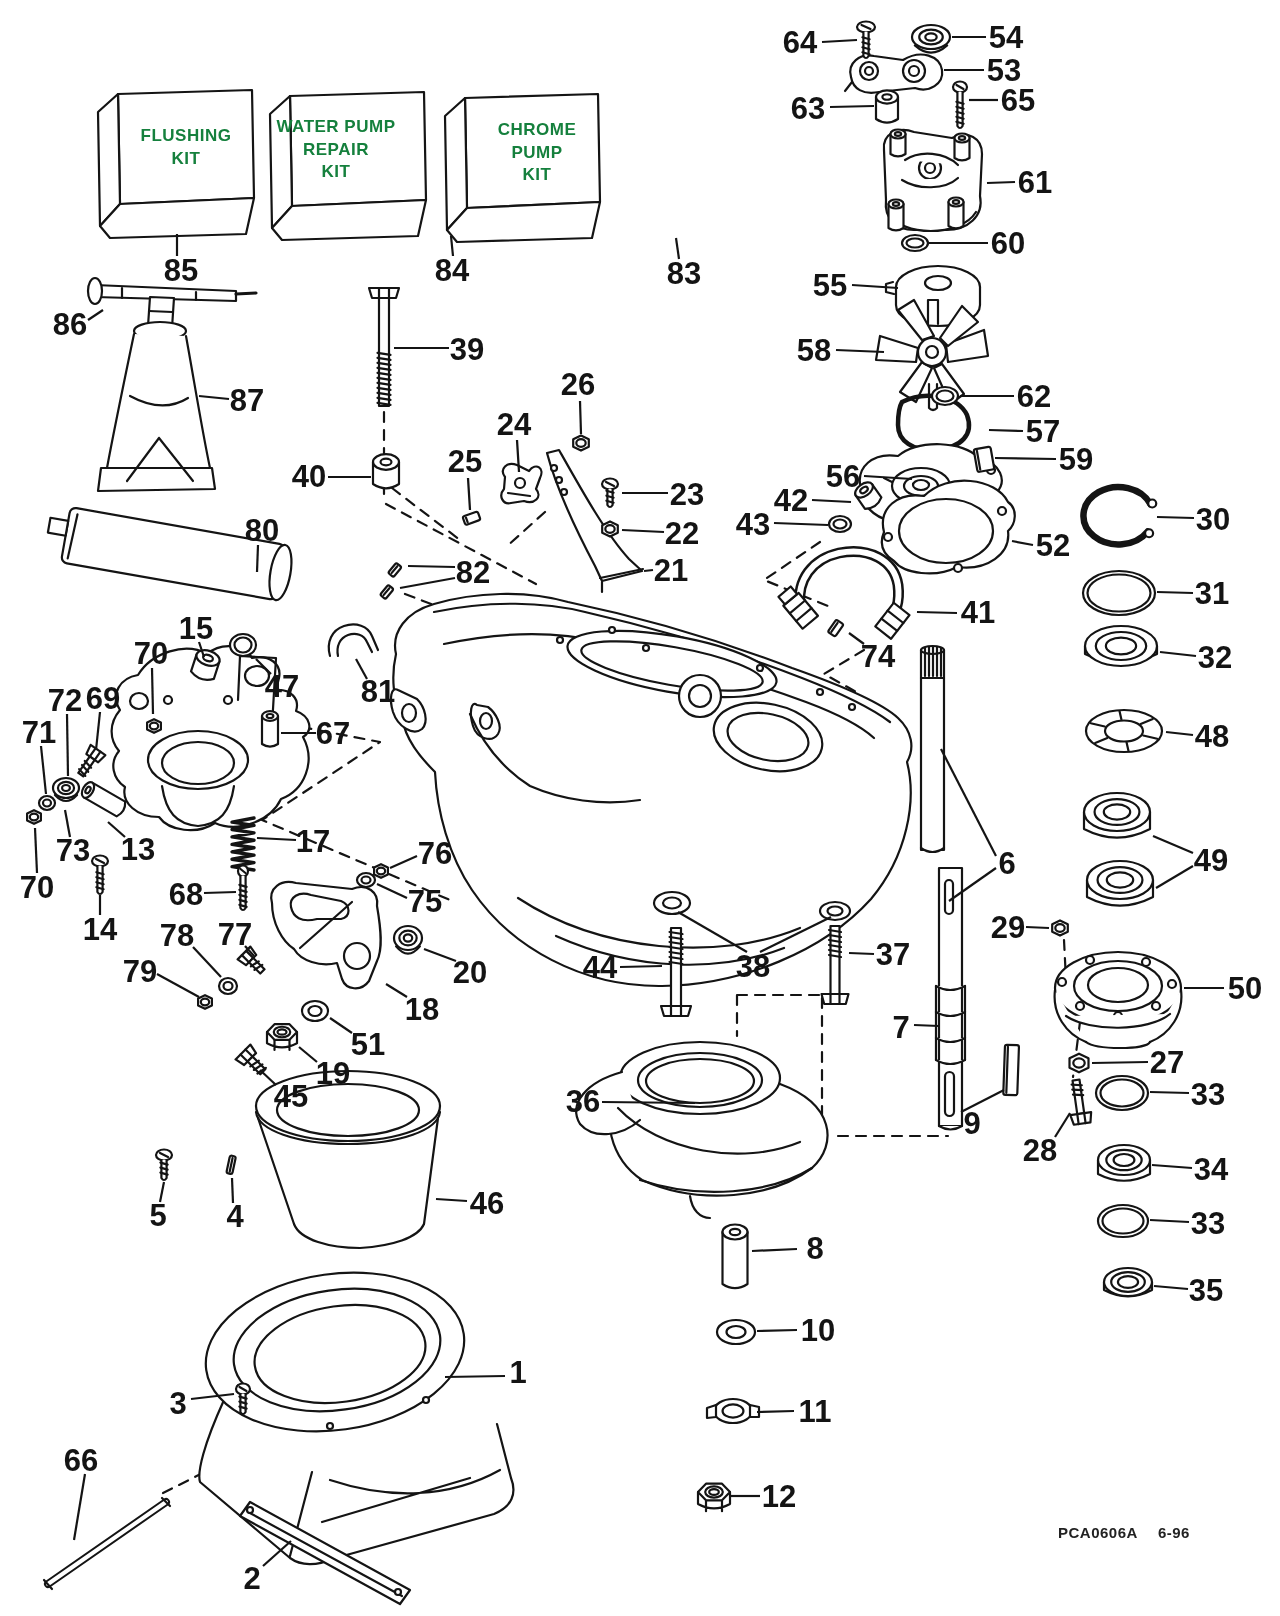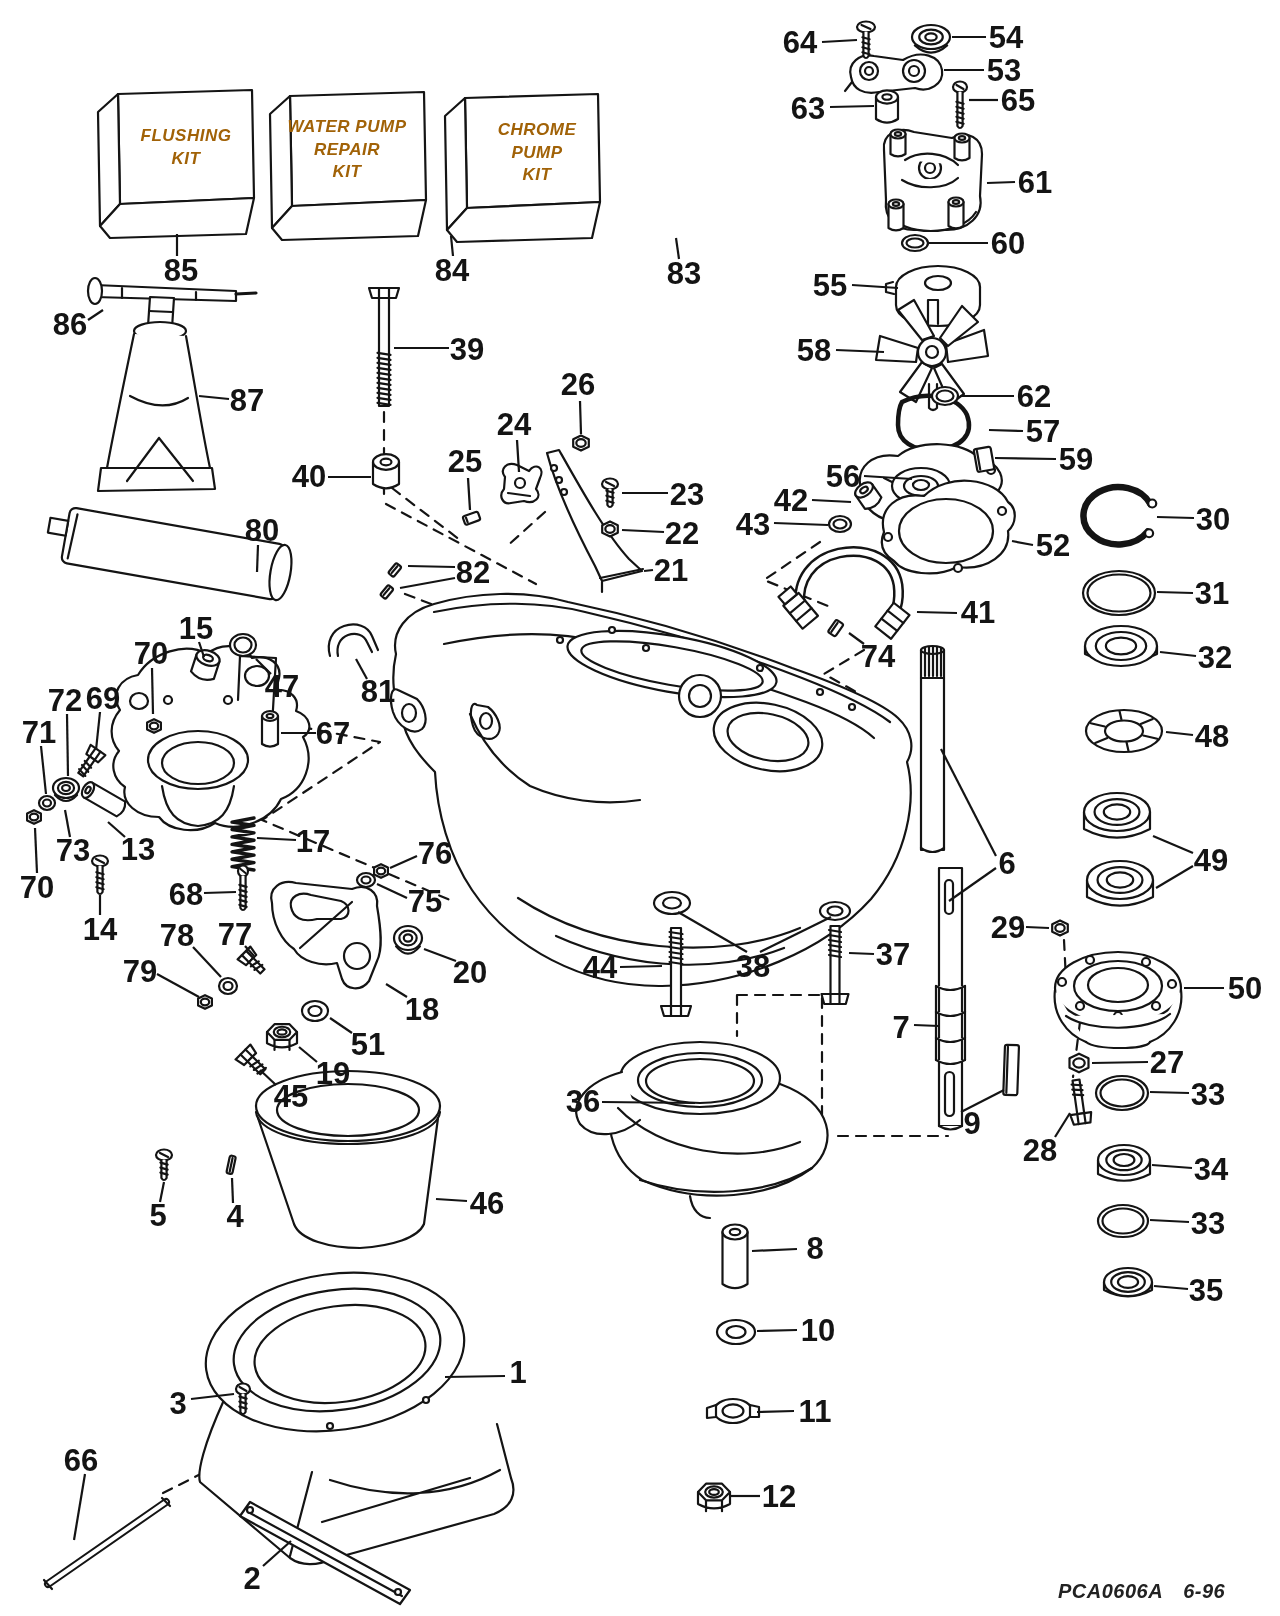--- a/index.html
+++ b/index.html
@@ -1,23 +1,23 @@
 <!DOCTYPE html>
 <html><head>
 <meta charset="utf-8">
 <style>
   html,body{margin:0;padding:0;background:#fff;}
   #page{position:relative;width:1280px;height:1616px;background:#ffffff;overflow:hidden;
         font-family:"Liberation Sans",sans-serif;}
   #art{position:absolute;left:0;top:0;}
   .kit-text{position:absolute;display:flex;align-items:center;justify-content:center;
             text-align:center;white-space:pre-line;font-weight:bold;font-size:17px;
-            line-height:1.35;letter-spacing:.5px;color:#a16207;font-style:italic;}
-  #footer-code{position:absolute;left:1058px;top:1580px;font-weight:bold;font-size:20px;
-               letter-spacing:.5px;color:#222;font-style:italic;}
+            line-height:1.35;letter-spacing:.5px;color:#15803d;}
+  #footer-code{position:absolute;left:1058px;top:1524px;font-weight:bold;font-size:15px;
+               letter-spacing:.5px;color:#222;}
   #footer-code span{margin-right:0;}
   #footer-code .date{margin-left:20px;}
   .plabel{font-family:"Liberation Sans",sans-serif;font-weight:bold;font-size:31px;
           fill:#141414;text-anchor:middle;}
   .leader{stroke:#141414;stroke-width:2.2;}
 </style>
 </head>
 <body>
 
 <div id="page">
@@ -928,21 +928,21 @@
         <text class="plabel" x="181" y="281">85</text>
         <line class="leader" x1="88" y1="320" x2="103" y2="310"></line>
         <text class="plabel" x="70" y="335">86</text>
         <line class="leader" x1="229" y1="399" x2="199" y2="396"></line>
         <text class="plabel" x="247" y="411">87</text>
       </g>
 </svg>
 
 <div class="kit-text" style="left:118px;top:100px;width:136px;height:96px;">FLUSHING
 KIT</div>
-<div class="kit-text" style="left:285px;top:98px;width:124px;height:104px;">WATER PUMP
+<div class="kit-text" style="left:274px;top:98px;width:124px;height:104px;">WATER PUMP
 REPAIR
 KIT</div>
 <div class="kit-text" style="left:465px;top:102px;width:144px;height:102px;">CHROME
 PUMP
 KIT</div>
 
 <div id="footer-code">
   <span>PCA0606A</span><span class="date">6-96</span>
 </div>
 </div>

